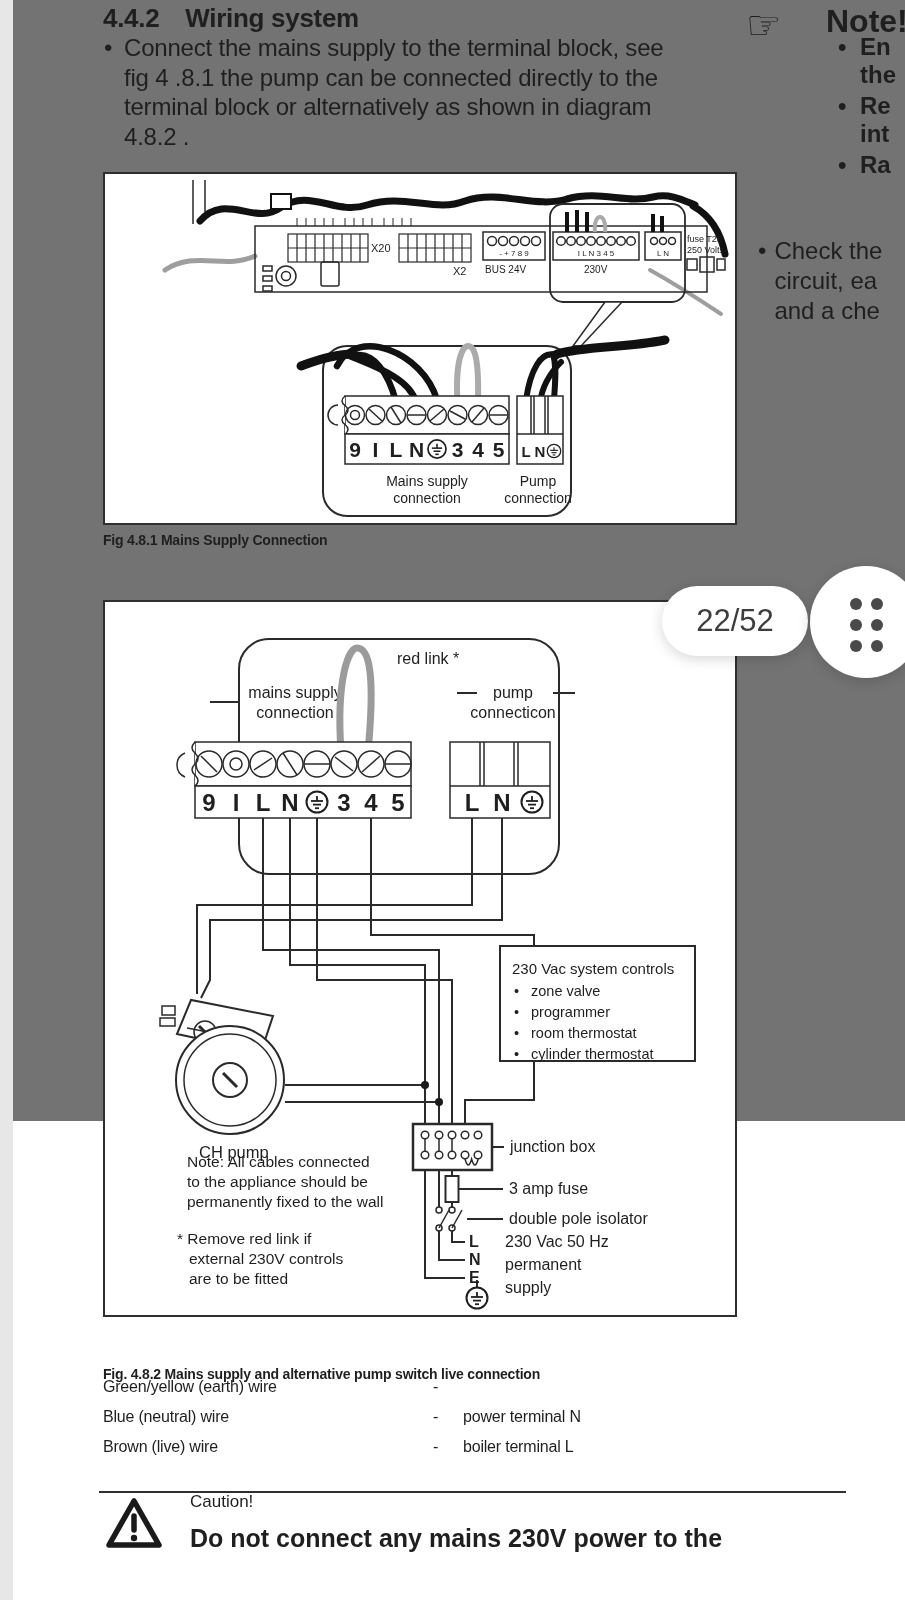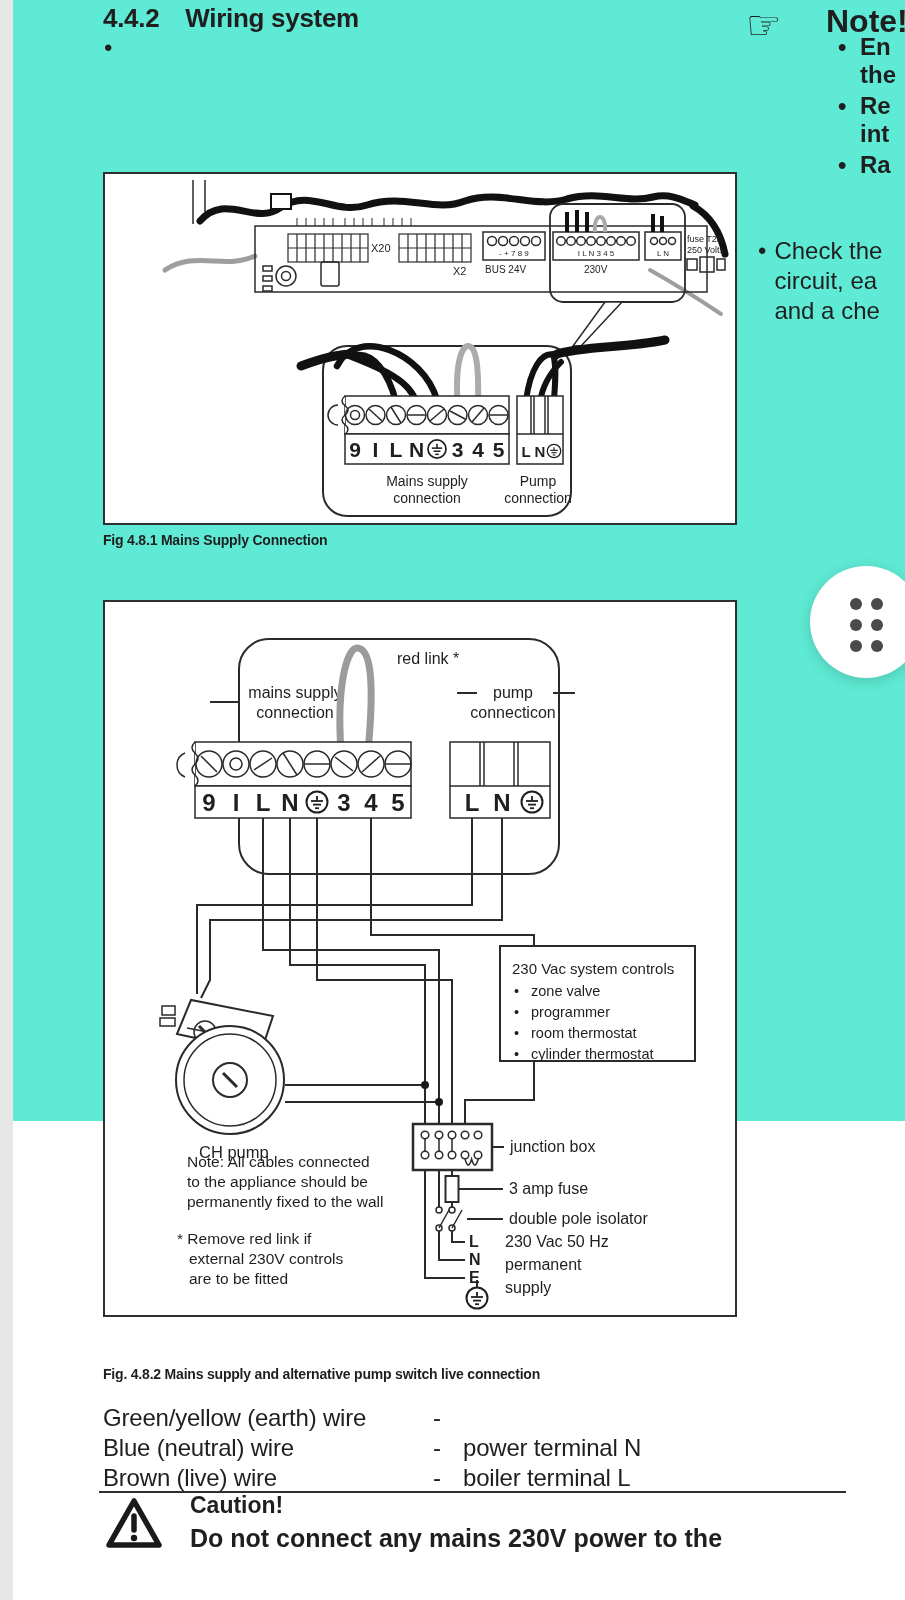--- a/index.html
+++ b/index.html
@@ -1,18 +1,18 @@
 <!DOCTYPE html>
 <html><head>
 <meta charset="utf-8">
 <style>
   html,body{margin:0;padding:0;background:#fff;}
   body{width:905px;height:1600px;overflow:hidden;position:relative;
        font-family:"Liberation Sans","DejaVu Sans",sans-serif;color:#1f1f1f;}
-  .page{position:absolute;left:0;top:0;width:905px;height:1121px;background:#5eead4;}
+  .page{position:absolute;left:0;top:0;width:905px;height:1121px;background:#737373;}
   .edge-strip{position:absolute;left:0;top:0;width:13px;height:1600px;background:#e7e7e7;}
   .abs{position:absolute;}
   
   .h-sec{left:103px;top:3px;font-size:26px;font-weight:bold;letter-spacing:-0.3px;display:flex;gap:26px;}
   .body-bullet{left:104px;top:34px;font-size:24px;}
   .body-lines{left:124px;top:33px;font-size:24px;line-height:29.6px;letter-spacing:-0.2px;}
   
   .hand{left:746px;top:2px;font-size:40px;}
   .note-title{left:826px;top:3px;font-size:32px;font-weight:bold;}
   .nb{position:absolute;font-size:24px;font-weight:bold;white-space:nowrap;}
@@ -20,28 +20,28 @@
   .check-item{left:758px;top:236px;font-size:24px;line-height:30px;white-space:nowrap;}
   .check-item .txt{display:inline-block;vertical-align:top;margin-left:8px;}
   
   .figbox{border:2px solid #2f2f2f;background:#fff;}
   .fig1{left:103px;top:172px;width:630px;height:349px;}
   .fig2{left:103px;top:600px;width:630px;height:713px;}
   .caption{font-size:14px;font-weight:bold;letter-spacing:-0.2px;white-space:nowrap;}
   .cap1{left:103px;top:532px;}
   .cap2{left:103px;top:1366px;text-align:center;}
   
-  .wtable{left:103px;top:1372px;font-size:24px;line-height:30px;letter-spacing:-0.2px;margin-top:31px;}
+  .wtable{left:103px;top:1372px;font-size:16px;line-height:30px;letter-spacing:-0.2px;}
   .wrow{display:flex;}
   .wname{width:330px;}
   .wdash{width:30px;}
   
   .rule{left:99px;top:1491px;width:747px;height:2px;background:#2f2f2f;}
   .caut-icon{left:104px;top:1496px;}
-  .caut-title{left:190px;top:1492px;font-size:23px;font-weight:bold;}
+  .caut-title{left:190px;top:1492px;font-size:17px;font-weight:normal;}
   .caut-text{left:190px;top:1524px;font-size:25px;font-weight:bold;white-space:nowrap;}
   
   .pill{left:662px;top:586px;width:146px;height:70px;border-radius:35px;background:#fff;
         box-shadow:0 3px 14px rgba(0,0,0,0.16);display:flex;align-items:center;justify-content:center;
         font-size:31px;color:#3d3d3d;}
   .fab{left:810px;top:566px;width:112px;height:112px;border-radius:50%;background:#fff;
        box-shadow:0 3px 14px rgba(0,0,0,0.16);}
   .fab .d{position:absolute;width:12px;height:12px;border-radius:50%;background:#4a4a4a;}
   svg{display:block;}
   svg text{font-family:"Liberation Sans","DejaVu Sans",sans-serif;fill:#1f1f1f;}
@@ -52,20 +52,26 @@
 <body>
 
 <div class="page">
   <div class="edge-strip"></div>
 
   <div class="abs h-sec">
     <span>4.4.2</span>
     <span>Wiring system</span>
   </div>
   <div class="abs body-bullet">•</div>
+  <div class="abs body-lines">
+    <div>Connect the mains supply to the terminal block, see</div>
+    <div>fig 4 .8.1  the pump can be connected directly to the</div>
+    <div>terminal block or alternatively as shown in diagram</div>
+    <div>4.8.2 .</div>
+  </div>
 
   <div class="abs hand">☞</div>
   <div class="abs note-title">Note!</div>
   <div class="nb" style="left:860px;top:33px;">
     <span class="dot">•</span>
     <div>En</div>
     <div>the</div>
   </div>
   <div class="nb" style="left:860px;top:92px;">
     <span class="dot">•</span>
@@ -439,20 +445,23 @@
   <div class="abs caut-icon">
     <svg width="60" height="56" viewBox="0 0 60 56">
       <polygon points="30,5 55,49 5,49" fill="#fff" stroke="#1a1a1a" stroke-width="5.5" stroke-linejoin="round"></polygon>
       <line x1="30" y1="20" x2="30" y2="34" stroke="#1a1a1a" stroke-width="5.5" stroke-linecap="round"></line>
       <circle cx="30" cy="42" r="3.2" fill="#1a1a1a"></circle>
     </svg>
   </div>
   <div class="abs caut-title">Caution!</div>
   <div class="abs caut-text">Do not connect any mains 230V power to the</div>
 
+  <div class="abs pill">
+    <span>22/52</span>
+  </div>
   <div class="abs fab">
     <span class="d" style="left:40px;top:32px;"></span>
     <span class="d" style="left:61px;top:32px;"></span>
     <span class="d" style="left:40px;top:53px;"></span>
     <span class="d" style="left:61px;top:53px;"></span>
     <span class="d" style="left:40px;top:74px;"></span>
     <span class="d" style="left:61px;top:74px;"></span>
   </div>
 </div>
 

